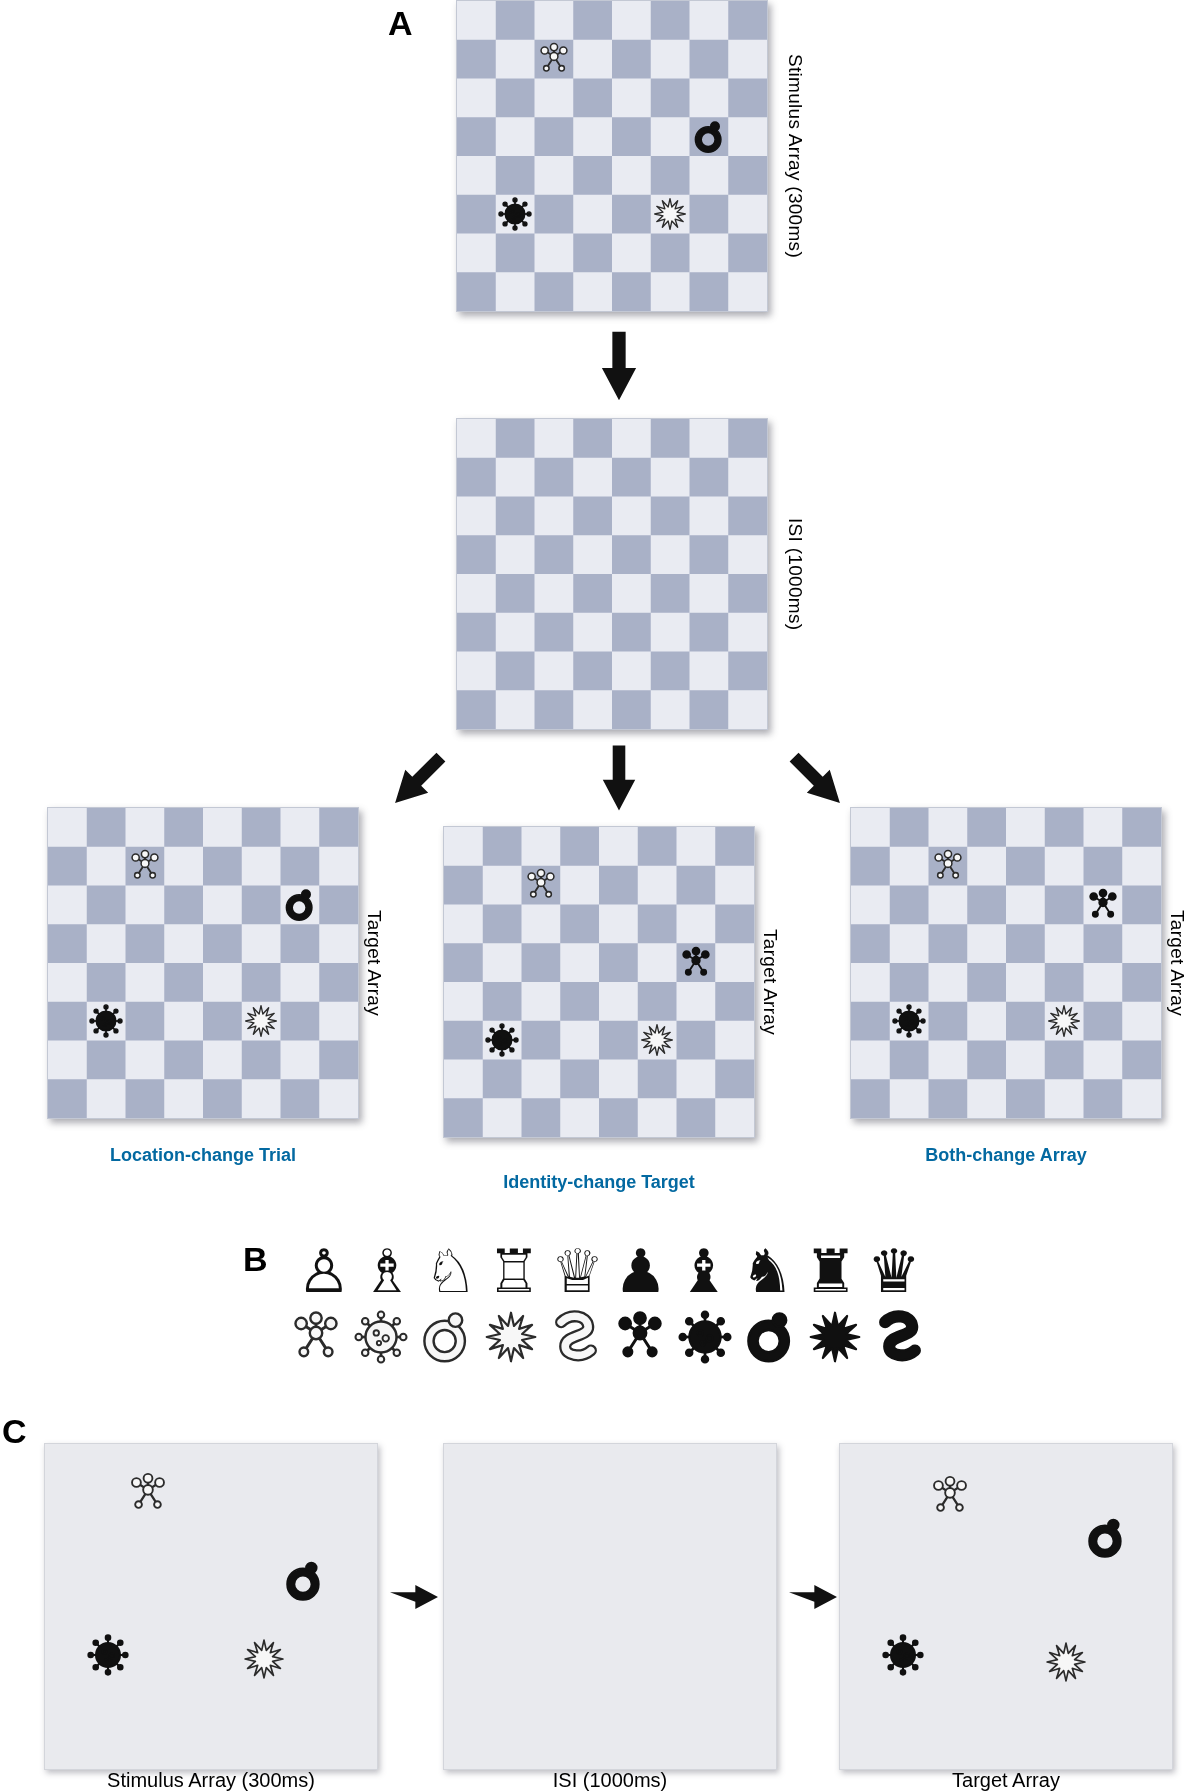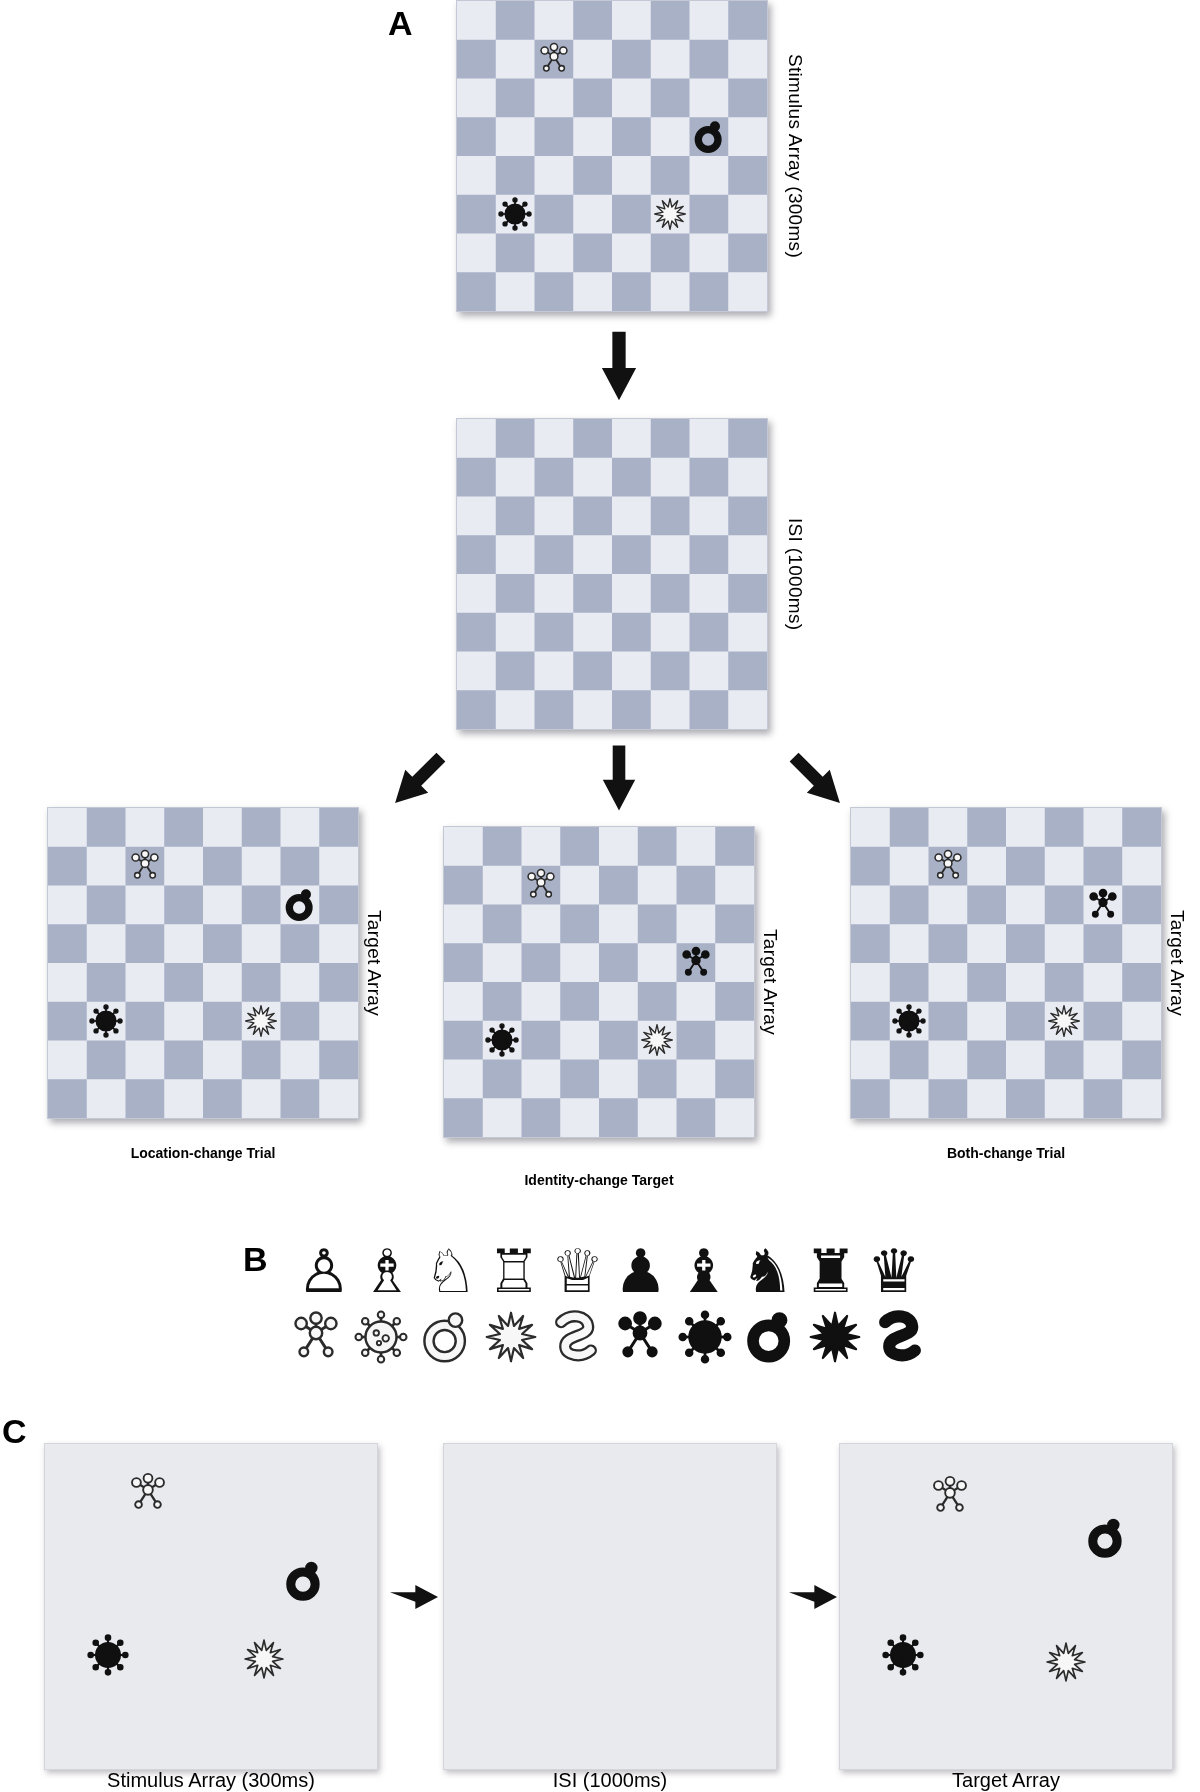--- a/index.html
+++ b/index.html
@@ -21,21 +21,21 @@
   }
 
   .vlabel {
     position:absolute; width:26px; writing-mode:vertical-rl;
     display:flex; align-items:center; justify-content:center;
     font-size:19px; color:#000; letter-spacing:.3px; white-space:nowrap;
   }
 
   .arrow { position:absolute; }
 
-  .caption { position:absolute; width:312px; text-align:center; font-size:14px; font-weight:bold; color:#000000; }
+  .caption { position:absolute; width:312px; text-align:center; font-size:18px; font-weight:bold; color:#0369a1; }
 
   .frame {
     position:absolute; width:334px; height:327px;
     background:var(--panel-bg); border:1px solid #d3d5db;
     box-shadow:2px 3px 6px rgba(70,70,85,.35);
   }
   .frame-label { position:absolute; width:334px; text-align:center; font-size:20px; color:#000; }
 
   .obj { position:absolute; }
   .obj.static { position:static; flex:0 0 auto; }
@@ -231,21 +231,21 @@
           <use href="#sym-virus"></use>
         </svg>
       </div>
       <div class="obj white" style="height: 34px; width: 34px; left: 196.125px; top: 196.125px;">
         <svg viewBox="0 0 40 40">
           <use href="#sym-star"></use>
         </svg>
       </div>
     </div>
   <div class="vlabel" style="left:1164px; top:807px; height:312px">Target Array</div>
-  <div class="caption" style="left:850px; top:1145px">Both-change Trial</div>
+  <div class="caption" style="left:850px; top:1145px">Both-change Array</div>
 
   <div class="panel-letter" style="left:243px; top:1240px">B</div>
 
   <div class="row" style="left:297px; top:1238px; width:624px; height:66px">
       <span class="chess-glyph">♙</span>
       <span class="chess-glyph">♗</span>
       <span class="chess-glyph">♘</span>
       <span class="chess-glyph">♖</span>
       <span class="chess-glyph">♕</span>
       <span class="chess-glyph">♟</span>

